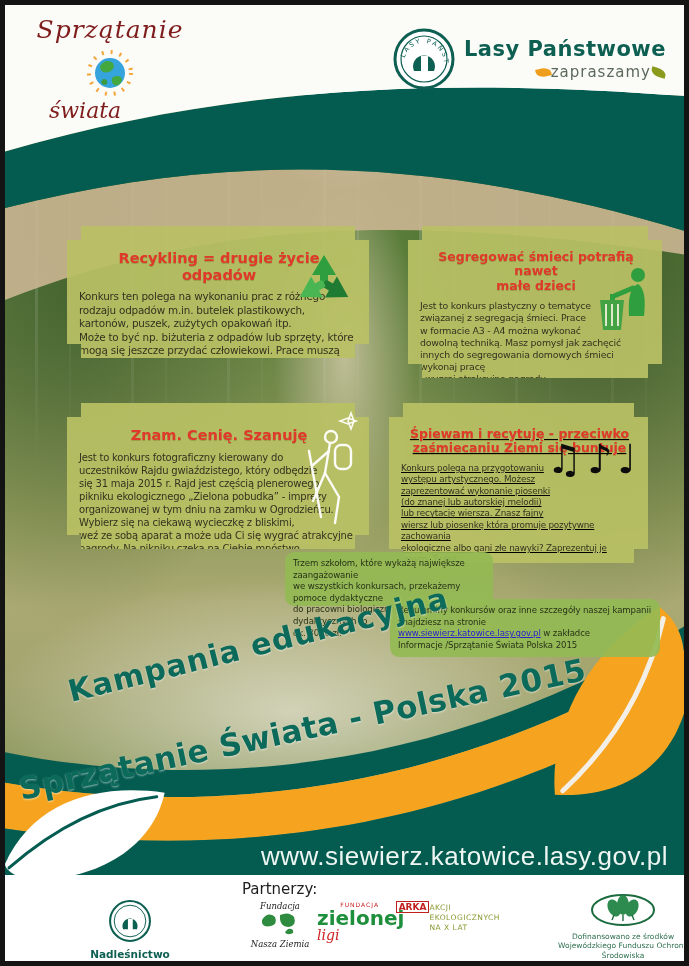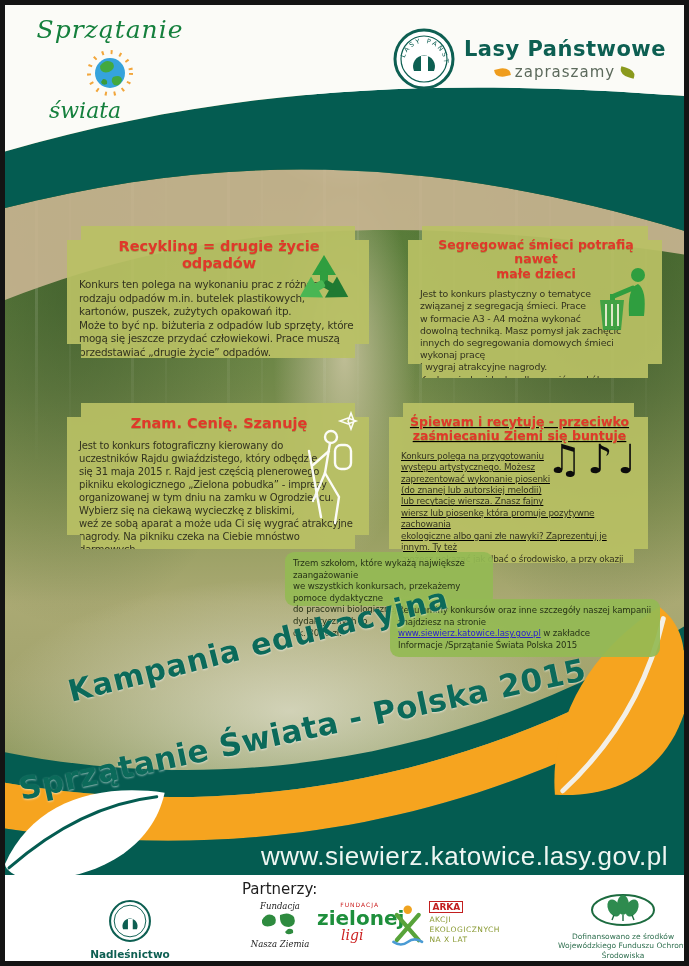--- a/index.html
+++ b/index.html
@@ -25,39 +25,39 @@
     content:""; position:absolute; left:0; right:0; top:6%; height:42%; opacity:.5;
     background:repeating-linear-gradient(90deg,
       transparent 0 30px, rgba(242,242,232,.55) 30px 33px, transparent 33px 64px,
       rgba(230,232,220,.35) 64px 66px, transparent 66px 96px);
     -webkit-mask-image:linear-gradient(180deg,rgba(0,0,0,.9),transparent);
             mask-image:linear-gradient(180deg,rgba(0,0,0,.9),transparent);
   }
   svg.deco{position:absolute; inset:0; width:100%; height:100%; z-index:1; pointer-events:none;}
   
   .topbar{position:absolute; left:0; right:0; top:0; height:130px; z-index:3;}
-  .sw-logo{position:absolute; left:30px; top:10px; width:150px; text-align:center; color:#15803d;}
+  .sw-logo{position:absolute; left:30px; top:10px; width:150px; text-align:center; color:#7f1d1d;}
   .sw-line1{font-family:"DejaVu Serif",serif; font-style:italic; font-size:25px; letter-spacing:1px;}
   .sw-line2{font-family:"DejaVu Serif",serif; font-style:italic; font-size:22px; margin-top:-2px; text-align:left; padding-left:14px;}
   .sw-globe{display:block; margin:2px auto 0;}
   .lp-logo{position:absolute; right:18px; top:22px; display:flex; align-items:center; gap:8px;}
   .lp-text{text-align:center;}
   .lp-name{color:#0d5f52; font-weight:bold; font-size:21px; letter-spacing:.5px;}
-  .lp-tagline-row{display:flex; align-items:center; justify-content:center; gap:5px; margin-top:2px;}
+  .lp-tagline-row{display:flex; align-items:center; justify-content:flex-end; margin-top:2px;}
   .lp-tagline{color:#5c6a5c; font-size:15px; letter-spacing:1px;}
   .leaf-chip{display:inline-block; width:15px; height:9px; border-radius:0 70% 0 70%;}
   .leaf-chip.orange{background:#ef9d1d; transform:rotate(-15deg);}
   .leaf-chip.olive{background:#8a9a1d; transform:rotate(15deg);}
   
   .info-box{
     position:absolute; z-index:2; background:rgba(185,193,100,.93);
     clip-path:polygon(0 14px,14px 14px,14px 0,calc(100% - 14px) 0,calc(100% - 14px) 14px,100% 14px,
       100% calc(100% - 14px),calc(100% - 14px) calc(100% - 14px),calc(100% - 14px) 100%,
       14px 100%,14px calc(100% - 14px),0 calc(100% - 14px));
-    box-sizing:border-box; padding:12px 10px 8px 12px;
+    box-sizing:border-box; padding:24px 10px 8px 12px;
   }
   .box-title{color:#e0382a; font-weight:bold; text-align:center;
     text-shadow:0 1px 0 rgba(90,60,0,.25); margin-bottom:7px; line-height:1.15;}
   .t-lg{font-size:14.5px;} .t-md{font-size:12.5px;}
   .box-body{color:#33331f; line-height:1.3; letter-spacing:-.2px;}
   #box1{left:62px; top:221px; width:302px; height:132px;}
   #box1 .box-body{font-size:10.4px;}
   #box2{left:403px; top:221px; width:254px; height:152px;}
   #box2 .box-body{font-size:9.4px;}
   #box3{left:62px; top:398px; width:302px; height:146px;}
@@ -88,23 +88,23 @@
   .org-block{position:absolute; left:60px; top:24px; width:130px; text-align:center;}
   .org-name{color:#0d5f52; font-weight:bold; font-size:10.5px; margin-top:1px;}
   .partner{position:absolute; top:26px;}
   #p-ziemia{left:243px; width:64px; text-align:center;}
   .script{font-family:"DejaVu Serif",serif; font-style:italic;}
   .pz-top{font-size:8.5px; color:#222;}
   .pz-bottom{font-size:8.5px; color:#222;}
   #p-liga{left:312px; width:62px;}
   .liga-small{color:#cc2222; font-size:6px; letter-spacing:1px; text-align:right;}
   .liga-word1{color:#1e8f3c; font-weight:bold; font-size:20px; line-height:1;}
-  .liga-word2{color:#cc2222; font-family:"DejaVu Serif",serif; font-style:italic; font-size:14px; margin-left:24px; line-height:1;}
+  .liga-word2{color:#cc2222; font-family:"DejaVu Serif",serif; font-style:italic; font-size:14px; margin-left:0; line-height:1;}
   #p-arka{left:385px; width:110px; display:flex; gap:4px;}
-  .arka-col{display:flex; flex-direction:column;}
+  .arka-col{display:flex; flex-direction:row;}
   .arka-brand{color:#c21f1f; font-weight:bold; font-size:9px; border:1px solid #c21f1f; padding:0 2px; align-self:flex-start;}
   .arka-caption{color:#8a9a33; font-size:7.5px; line-height:1.3; margin-top:2px; letter-spacing:.5px;}
   #p-wfos{left:552px; top:18px; width:132px; text-align:center;}
   .wfos-caption{color:#2f6f4f; font-size:7.5px; line-height:1.25; margin-top:1px;}
 </style>
 </head>
 <body>
 
 <div class="poster">
 

